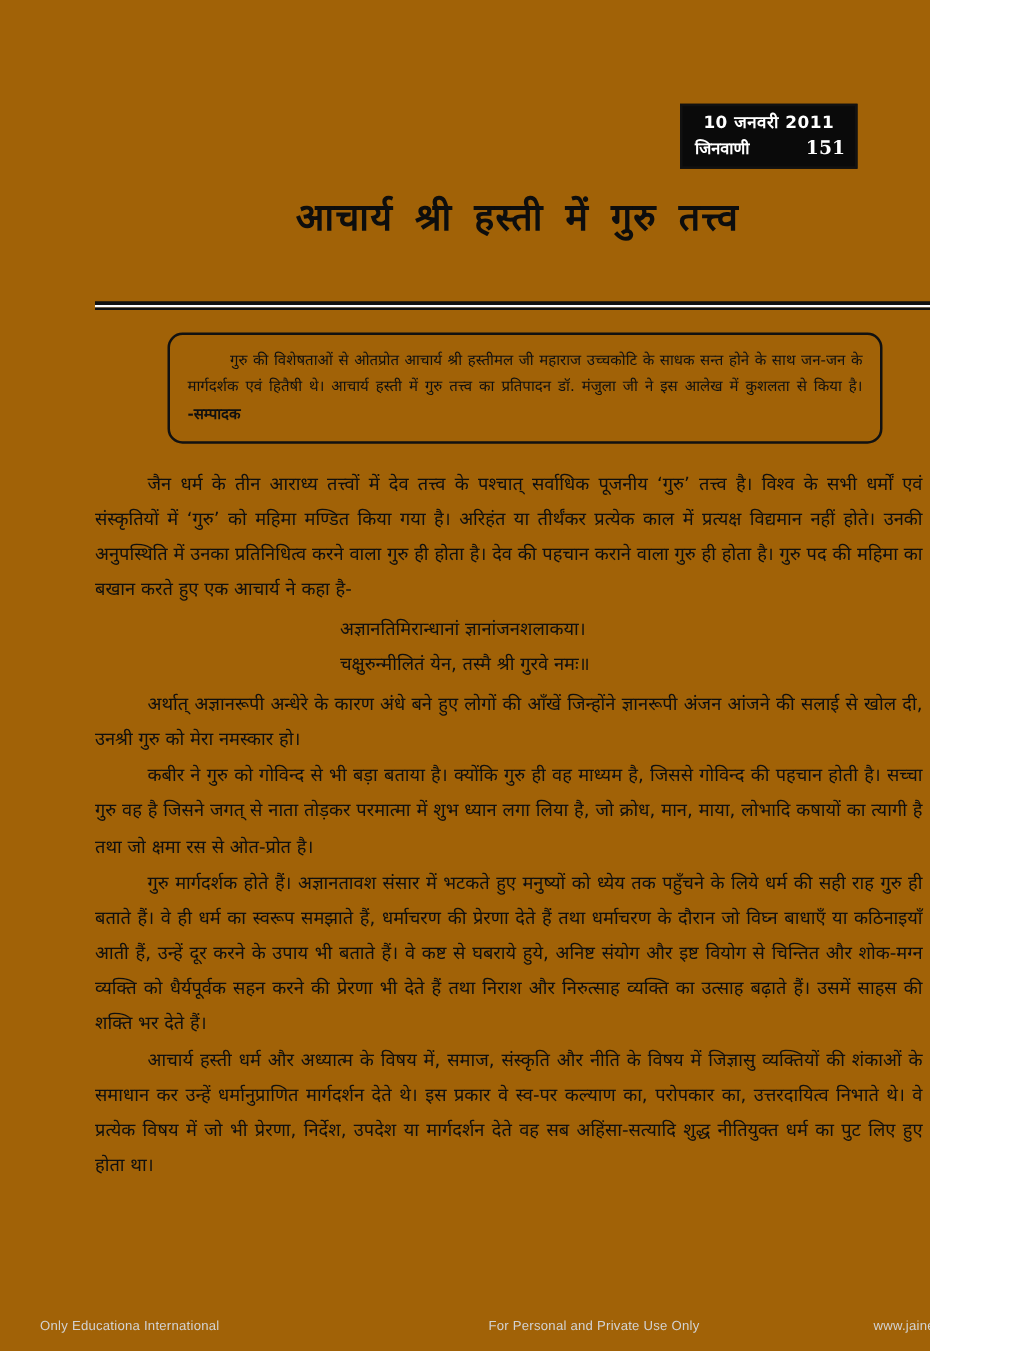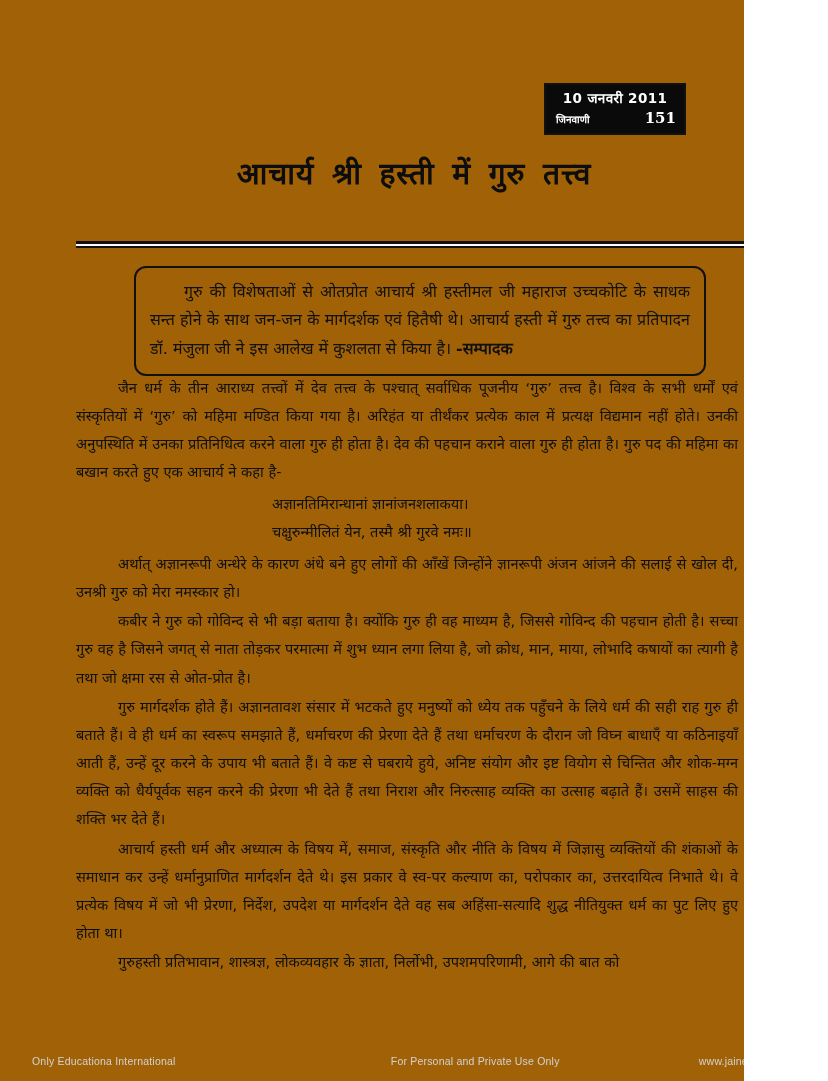--- a/index.html
+++ b/index.html
@@ -43,21 +43,21 @@
   }
   .issue-row {
     display: flex;
     justify-content: space-between;
     align-items: baseline;
     padding: 1px 2px 0 4px;
     margin-top: 1px;
   }
   .issue-name {
     font-family: "DejaVu Sans", sans-serif;
-    font-size: 10px;
+    font-size: 13px;
     font-weight: bold;
     line-height: 1.2;
   }
   .issue-page {
     font-family: "DejaVu Serif", serif;
     font-size: 15px;
     font-weight: bold;
     line-height: 1.2;
   }
 
@@ -115,21 +115,21 @@
     top: 266px;
     left: 134px;
     width: 572px;
     box-sizing: border-box;
     border: 2.5px solid #111;
     border-radius: 12px;
     padding: 10px 14px 11px 14px;
   }
   .abstract-text {
     font-family: "DejaVu Sans", sans-serif;
-    font-size: 16px;
+    font-size: 12px;
     line-height: 1.78;
     color: #101010;
     text-align: justify;
     text-indent: 34px;
     margin: 0;
   }
   .abstract-text .editor {
     font-weight: bold;
   }
 
@@ -209,21 +209,20 @@
 
     <div class="verse-block">
       <div class="verse-line">अज्ञानतिमिरान्धानां   ज्ञानांजनशलाकया।</div>
       <div class="verse-line">चक्षुरुन्मीलितं येन, तस्मै श्री गुरवे नमः॥</div>
     </div>
 
     <p class="body-para">अर्थात् अज्ञानरूपी अन्धेरे के कारण अंधे बने हुए लोगों की आँखें जिन्होंने ज्ञानरूपी अंजन आंजने की सलाई से खोल दी, उनश्री गुरु को मेरा नमस्कार हो।</p>
     <p class="body-para">कबीर ने गुरु को गोविन्द से भी बड़ा बताया है। क्योंकि गुरु ही वह माध्यम है, जिससे गोविन्द की पहचान होती है। सच्चा गुरु वह है जिसने जगत् से नाता तोड़कर परमात्मा में शुभ ध्यान लगा लिया है, जो क्रोध, मान, माया, लोभादि कषायों का त्यागी है तथा जो क्षमा रस से ओत-प्रोत है।</p>
     <p class="body-para">गुरु मार्गदर्शक होते हैं। अज्ञानतावश संसार में भटकते हुए मनुष्यों को ध्येय तक पहुँचने के लिये धर्म की सही राह गुरु ही बताते हैं। वे ही धर्म का स्वरूप समझाते हैं, धर्माचरण की प्रेरणा देते हैं तथा धर्माचरण के दौरान जो विघ्न बाधाएँ या कठिनाइयाँ आती हैं, उन्हें दूर करने के उपाय भी बताते हैं। वे कष्ट से घबराये हुये, अनिष्ट संयोग और इष्ट वियोग से चिन्तित और शोक-मग्न व्यक्ति को धैर्यपूर्वक सहन करने की प्रेरणा भी देते हैं तथा निराश और निरुत्साह व्यक्ति का उत्साह बढ़ाते हैं। उसमें साहस की शक्ति भर देते हैं।</p>
     <p class="body-para">आचार्य हस्ती धर्म और अध्यात्म के विषय में, समाज, संस्कृति और नीति के विषय में जिज्ञासु व्यक्तियों की शंकाओं के समाधान कर उन्हें धर्मानुप्राणित मार्गदर्शन देते थे। इस प्रकार वे स्व-पर कल्याण का, परोपकार का, उत्तरदायित्व निभाते थे। वे प्रत्येक विषय में जो भी प्रेरणा, निर्देश, उपदेश या मार्गदर्शन देते वह सब अहिंसा-सत्यादि शुद्ध नीतियुक्त धर्म का पुट लिए हुए होता था।</p>
-    <p class="body-para">गुरुहस्ती प्रतिभावान, शास्त्रज्ञ, लोकव्यवहार के ज्ञाता, निर्लोभी, उपशमपरिणामी, आगे की बात को</p>
   </div>
 
   <div class="footer">
     <span class="left">Only Educationa International</span>
     <span class="mid">For Personal and Private Use Only</span>
     <span class="right">www.jainelibrary.org</span>
   </div>
 
 </div>
 

